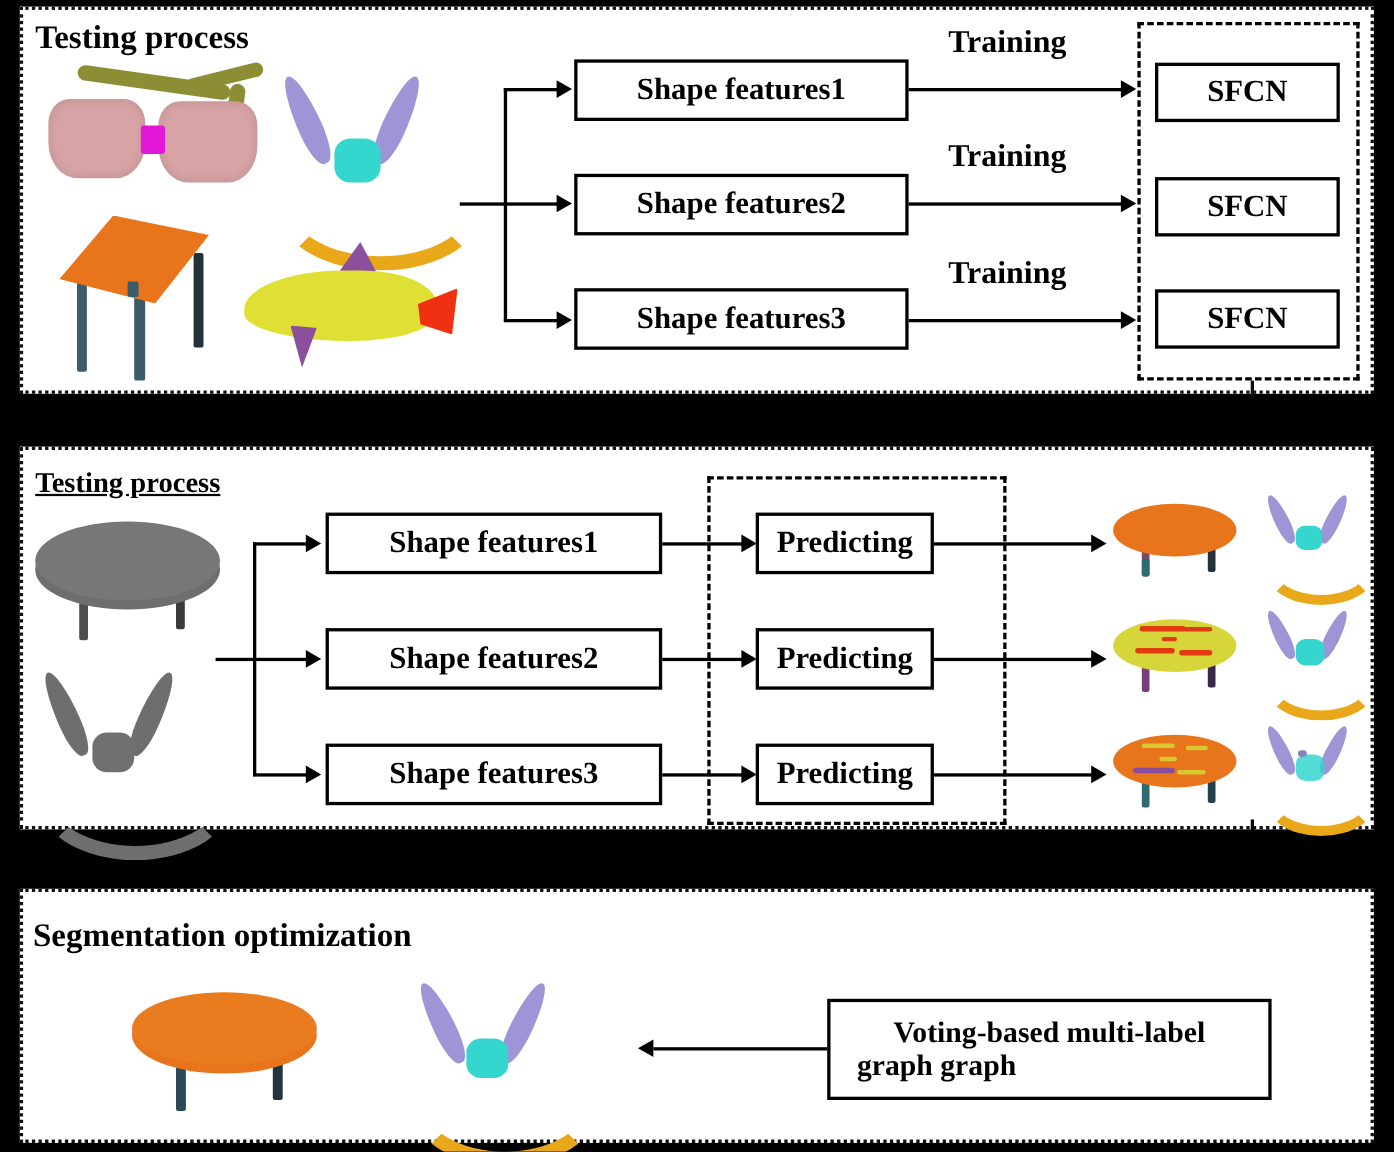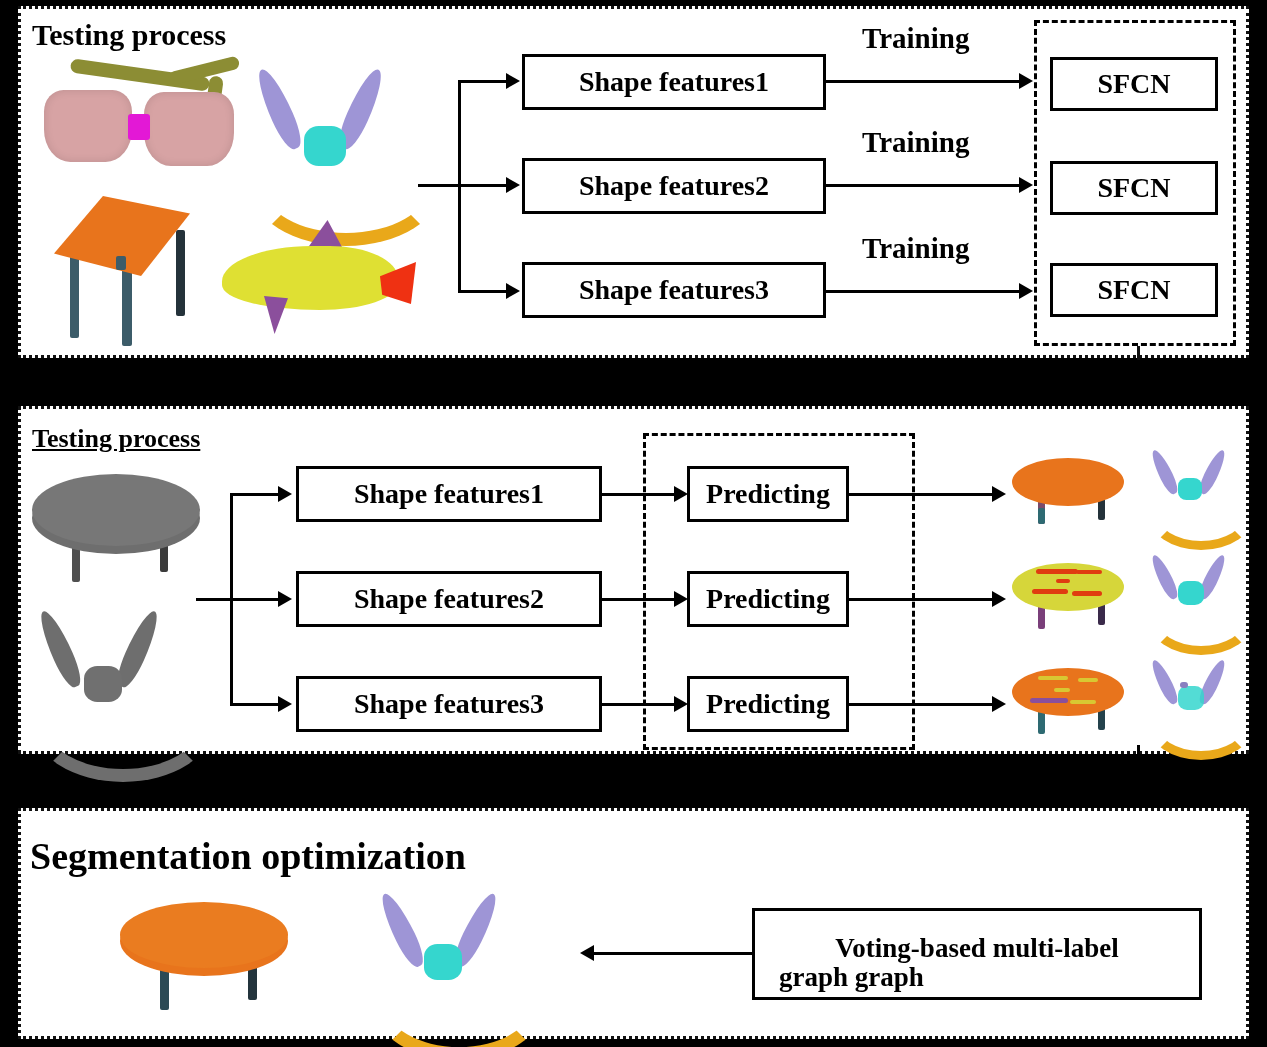--- a/index.html
+++ b/index.html
@@ -254,24 +254,24 @@
   </div>
 
   <div class="ln vln" style="left:1137px;top:745px;height:14px;"></div>
   <div class="ln vln" style="left:1137px;top:812px;height:38px;"></div>
   <div class="ln hln" style="left:960px;top:847px;width:180px;"></div>
   <div class="ln vln" style="left:960px;top:847px;height:50px;"></div>
   <div class="arrow-d" style="left:954px;top:890px;"></div>
 
   <div class="panel" style="left:18px;top:808px;width:1231px;height:231px;"></div>
 
-  <div class="panel-title" style="left:30px;top:834px;font-size:38px;">Segmentation optimization</div>
-
-  <div class="box" style="left:752px;top:908px;width:450px;height:92px;font-size:27px;
-              flex-direction:column;padding:4px 10px;justify-content:flex-end;">
+  <div class="panel-title" style="left:30px;top:834px;font-size:30px;">Segmentation optimization</div>
+
+  <div class="box" style="left:752px;top:908px;width:404px;height:92px;font-size:27px;
+              flex-direction:column;padding:4px 10px;">
     <span>Voting-based multi-label</span>
     <span style="align-self:flex-start;margin-left:14px;">graph graph</span>
   </div>
 
   <div class="ln hln" style="left:594px;top:952px;width:158px;"></div>
   <div class="arrow-l" style="left:580px;top:945px;"></div>
 
   <div class="model" style="left:118px;top:898px;width:180px;height:112px;">
     <div class="rt-leg" style="left:42px;top:60px;width:9px;height:52px;background:#2c4a55;"></div>
     <div class="rt-leg" style="left:130px;top:54px;width:9px;height:48px;background:#23343c;"></div>

